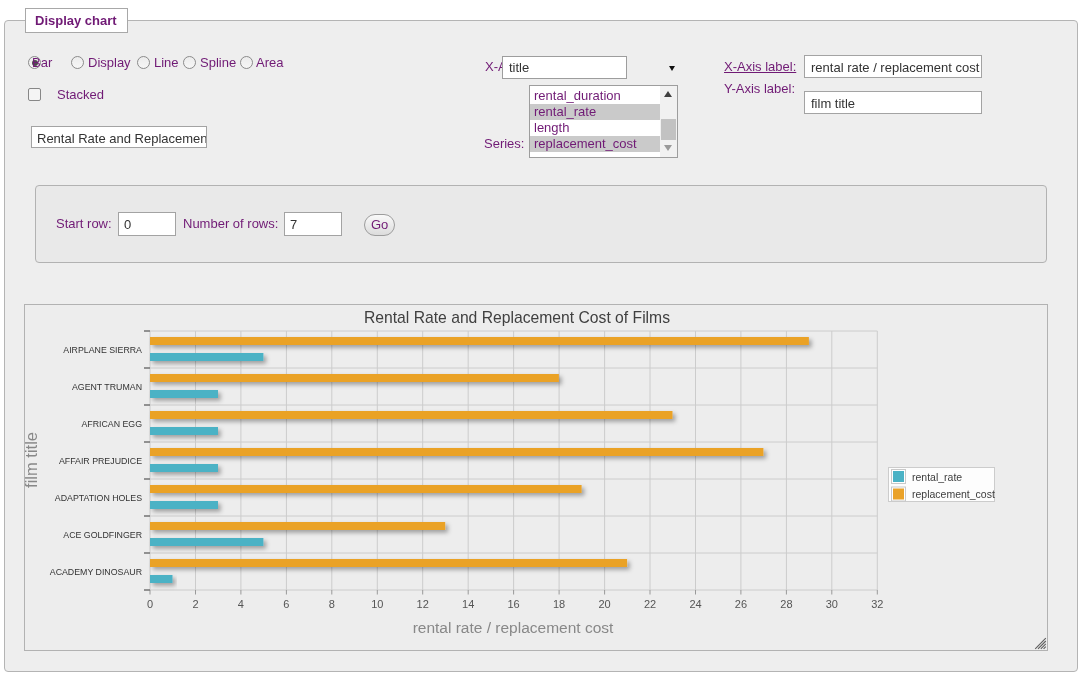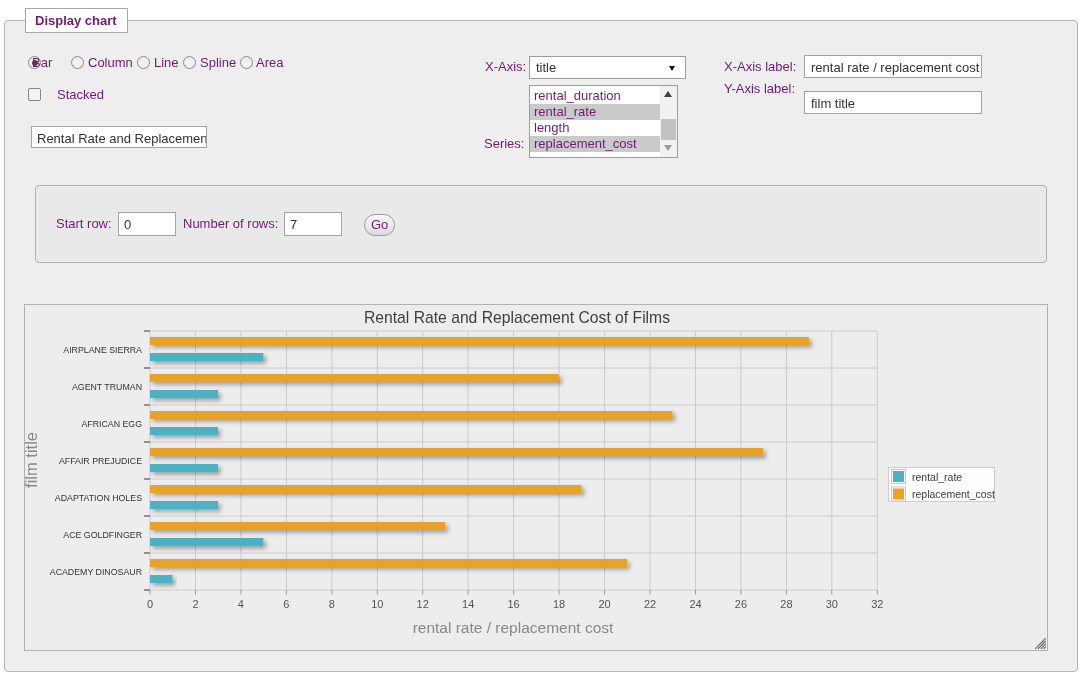--- a/index.html
+++ b/index.html
@@ -13,56 +13,56 @@
 </style></head>
 <body>
 
 <div class="abs" style="left:4px;top:20px;width:1074px;height:652px;border:1px solid #b4b4b4;border-radius:4px;background:#eeeeee"></div>
 <div class="abs" style="left:25px;top:8px;width:103px;height:25px;background:#ffffff;border:1px solid #a8a8a8;"></div>
 <div class="txt" style="left:35px;top:13px;font-weight:bold;">Display chart</div>
 
 <div class="radio sel" style="left:28px;top:56px;"></div>
 <div class="txt" style="left:32px;top:55px;">Bar</div>
 <div class="radio" style="left:71px;top:56px;"></div>
-<div class="txt" style="left:88px;top:55px;">Column</div>
+<div class="txt" style="left:88px;top:55px;">Display</div>
 <div class="radio" style="left:137px;top:56px;"></div>
 <div class="txt" style="left:154px;top:55px;">Line</div>
 <div class="radio" style="left:183px;top:56px;"></div>
 <div class="txt" style="left:200px;top:55px;">Spline</div>
 <div class="radio" style="left:240px;top:56px;"></div>
 <div class="txt" style="left:256px;top:55px;">Area</div>
 
 <div class="abs" style="left:28px;top:88px;width:13px;height:13px;border:1px solid #878787;border-radius:2px;background:#f4f4f4;"></div>
 <div class="txt" style="left:45px;top:87px;margin-left:12px;">Stacked</div>
 
 <div class="inp" style="left:31px;top:126px;width:176px;height:22px;">
     <span style="top:3.5px;">Rental Rate and Replacement Cost of Films</span>
   </div>
 
 <div class="txt" style="left:485px;top:58.6px;">X-Axis:</div>
-<div class="inp" style="left:529px;top:56px;width:157px;height:23px;border-color:#9d9d9d;">
+<div class="inp" style="left:502px;top:56px;width:125px;height:23px;border-color:#9d9d9d;">
     <span style="left:6px;top:3px;">title</span>
   </div>
 <div class="abs" style="left:669px;top:66px;width:0;height:0;border-left:3.5px solid transparent;border-right:3.5px solid transparent;border-top:5px solid #111;"></div>
 
 <div class="txt" style="left:484px;top:135.5px;">Series:</div>
 <div class="inp" style="left:529px;top:85px;width:149px;height:73px;border-color:#9d9d9d;"></div>
 <div class="txt" style="left:534px;top:88px;text-align:right;">rental_duration</div>
 <div class="abs" style="left:530px;top:104px;width:130px;height:16px;background:#cacaca;"></div>
 <div class="txt" style="left:534px;top:104px;">rental_rate</div>
 <div class="txt" style="left:534px;top:120px;">length</div>
 <div class="abs" style="left:530px;top:136px;width:130px;height:16px;background:#cacaca;"></div>
 <div class="txt" style="left:534px;top:136px;">replacement_cost</div>
 
 <div class="abs" style="left:660px;top:86px;width:17px;height:71px;background:#f1f1f1;"></div>
 <div class="abs" style="left:664px;top:91px;width:0;height:0;border-left:4.5px solid transparent;border-right:4.5px solid transparent;border-bottom:6px solid #404040;"></div>
 <div class="abs" style="left:661px;top:119px;width:15px;height:21px;background:#c2c2c2;"></div>
 <div class="abs" style="left:664px;top:145px;width:0;height:0;border-left:4.5px solid transparent;border-right:4.5px solid transparent;border-top:6px solid #9a9a9a;"></div>
 
-<div class="txt" style="left:724px;top:58.6px;">X-Axis label:</div>
+<div class="txt" style="left:724px;top:58.6px;text-decoration:underline;">X-Axis label:</div>
 <div class="inp" style="left:804px;top:55px;width:178px;height:23px;">
     <span style="left:6px;top:3.5px;">rental rate / replacement cost</span>
   </div>
 <div class="txt" style="left:724px;top:81px;">Y-Axis label:</div>
 <div class="inp" style="left:804px;top:91px;width:178px;height:23px;">
     <span style="left:6px;top:3.5px;">film title</span>
   </div>
 
 <div class="abs" style="left:35px;top:185px;width:1012px;height:78px;border:1px solid #b2b2b2;border-radius:4px;background:#e9e9e9;"></div>
 <div class="txt" style="left:56px;top:216px;">Start row:</div>

